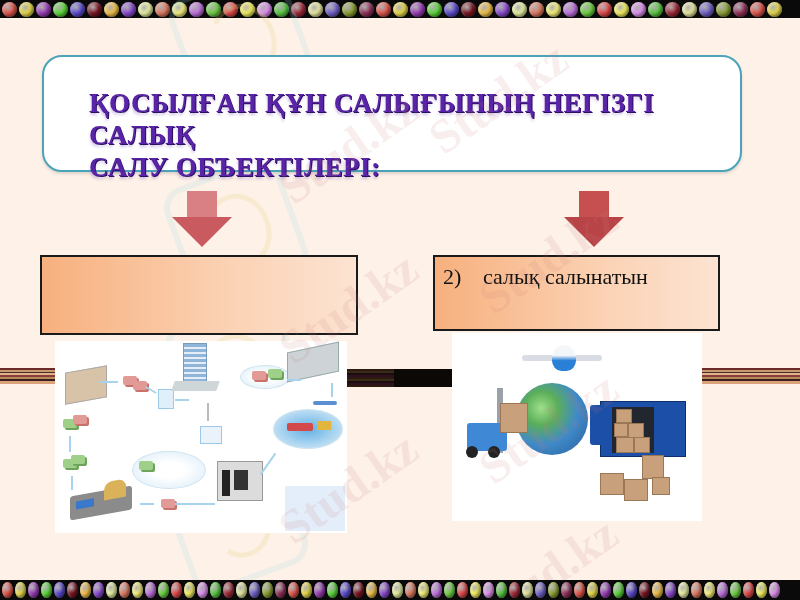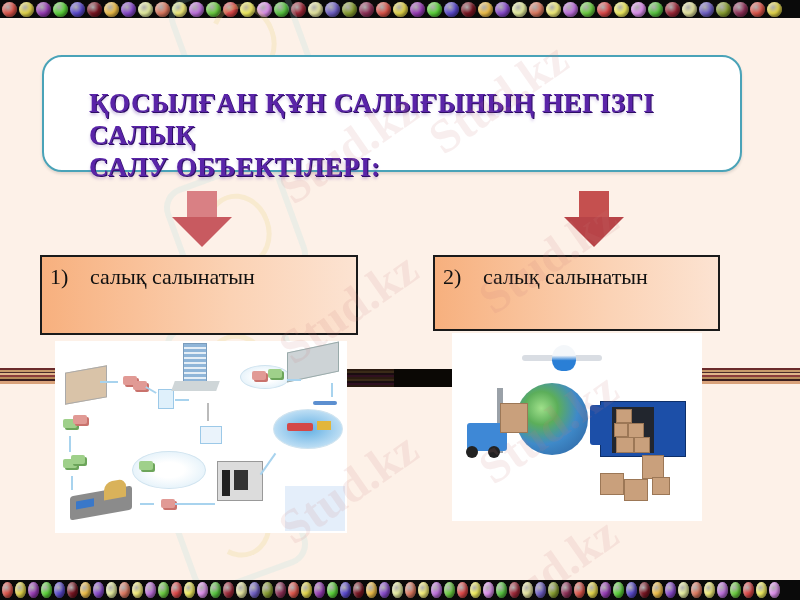--- a/index.html
+++ b/index.html
@@ -196,21 +196,20 @@
     <div class="head"></div>
 </div>
 
 <div class="stripe-band" style="left:0;width:55px;"></div>
 <div class="dark-band" style="left:347px;width:105px;">
     <div class="stripe"></div>
   </div>
 <div class="stripe-band" style="left:702px;width:98px;"></div>
 
 <div class="item-box" style="left:40px;top:255px;width:318px;height:80px;">
-  <div><span class="num">1)</span><span>салық салынатын</span></div>
 </div>
 
 <div class="item-box" style="left:433px;top:255px;width:287px;height:76px;">
   <div><span class="num">2)</span><span>салық салынатын</span></div>
 </div>
 
 <div class="picture pic-left">
 
   <div class="bldg" style="left:10px;top:28px;width:40px;height:30px;background:#d9c3a8;border:1px solid #aaa;transform:skewY(-10deg);"></div>
 

